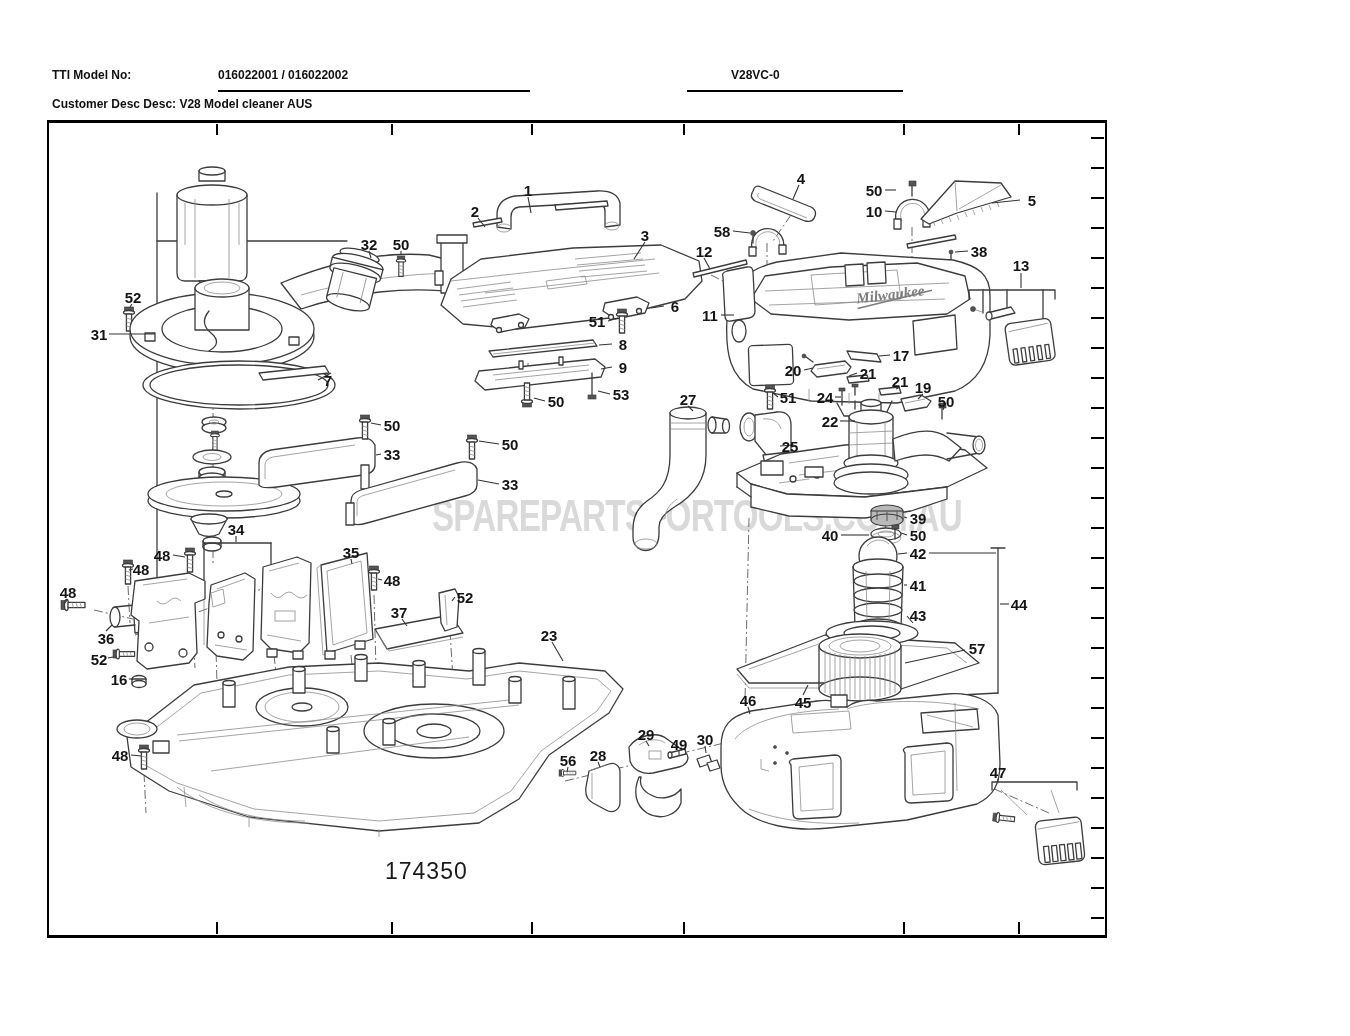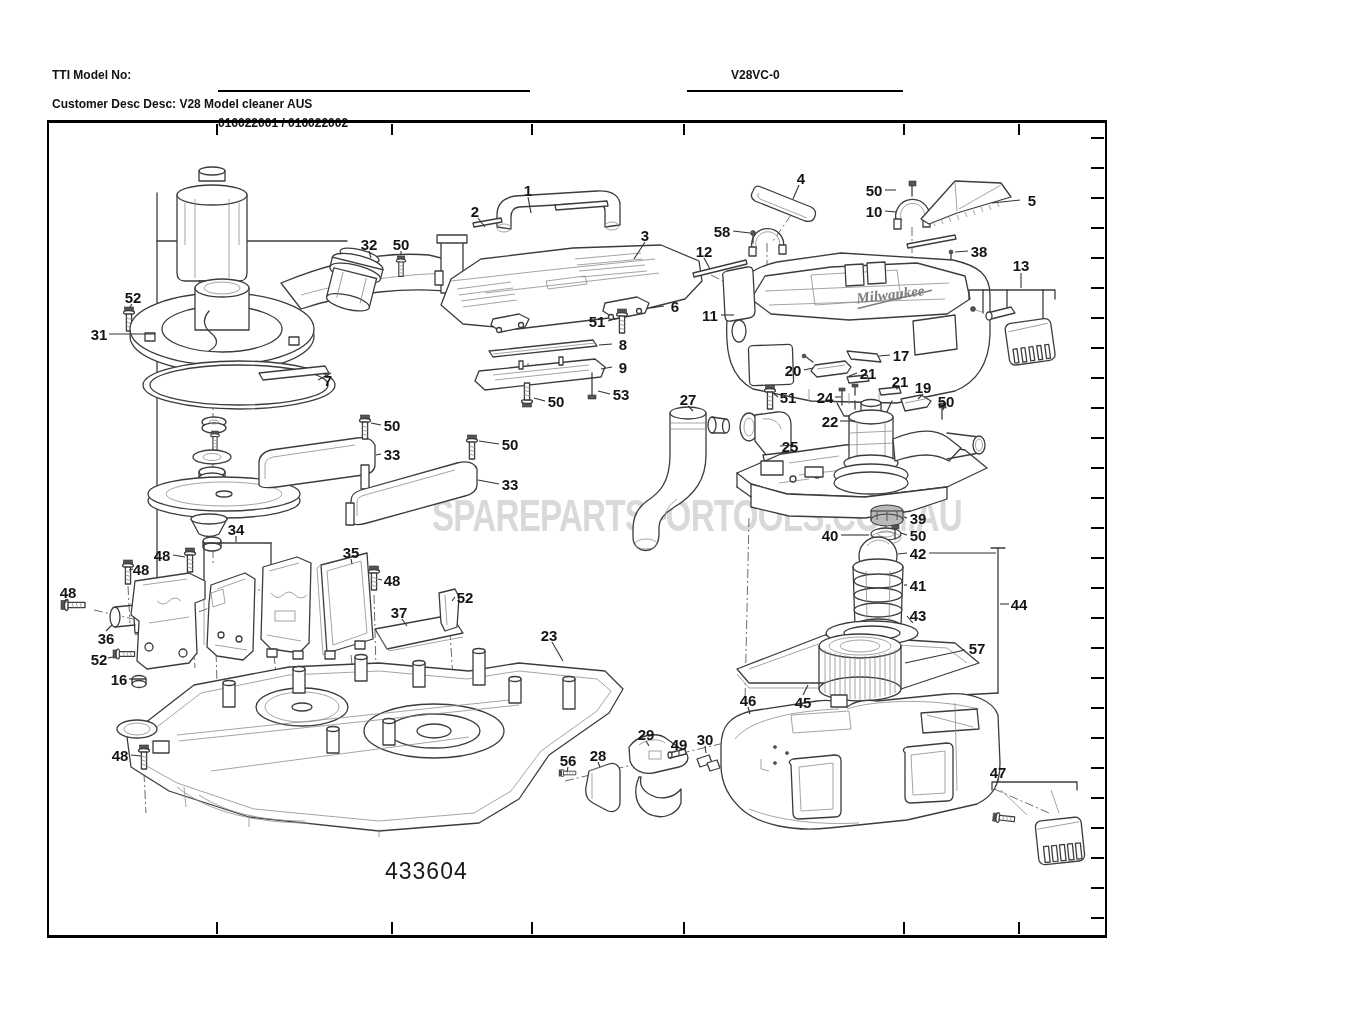--- a/index.html
+++ b/index.html
@@ -19,21 +19,21 @@
   #callout-layer text{font:bold 15px "Liberation Sans",sans-serif;fill:#141414;text-anchor:middle;dominant-baseline:central;}
   #leader-layer line{stroke:#333;stroke-width:1.1;}
   #watermark-text{font:bold 44px "Liberation Sans",sans-serif;fill:#d9d9d9;letter-spacing:-1px;}
   #housing-logo-text{font:bold italic 15px "Liberation Serif",serif;fill:#7d7d7d;}
   .tick{stroke:#000;stroke-width:2;}
 </style>
 </head>
 <body>
 
 <div class="abs hline" style="left:52px;top:68px;">TTI Model No:</div>
-<div class="abs hline" style="left:218px;top:68px;margin-top:48px;">016022001 / 016022002</div>
+<div class="abs hline" style="left:218px;top:68px;">016022001 / 016022002</div>
 <div class="abs uline" style="left:218px;top:90px;width:312px;"></div>
 <div class="abs hline" style="left:687px;top:68px;margin-left:44px;">V28VC-0</div>
 <div class="abs uline" style="left:687px;top:90px;width:216px;"></div>
 <div class="abs hline" style="left:52px;top:97px;">
   <span>Customer Desc Desc:</span>
   <span>V28 Model cleaner AUS</span>
 </div>
 
 <div id="frame" class="abs">
 <svg id="diagram-svg" width="1056" height="812" viewBox="0 0 1056 812">
@@ -754,13 +754,13 @@
           <line x1="1055" y1="675" x2="1042" y2="675"></line>
           <line x1="1055" y1="705" x2="1042" y2="705"></line>
           <line x1="1055" y1="735" x2="1042" y2="735"></line>
           <line x1="1055" y1="765" x2="1042" y2="765"></line>
           <line x1="1055" y1="795" x2="1042" y2="795"></line>
         </g>
   </g>
 </svg>
 </div>
 
-<div id="dwgnum" class="abs">433604</div>
+<div id="dwgnum" class="abs">174350</div>
 
 </body></html>

